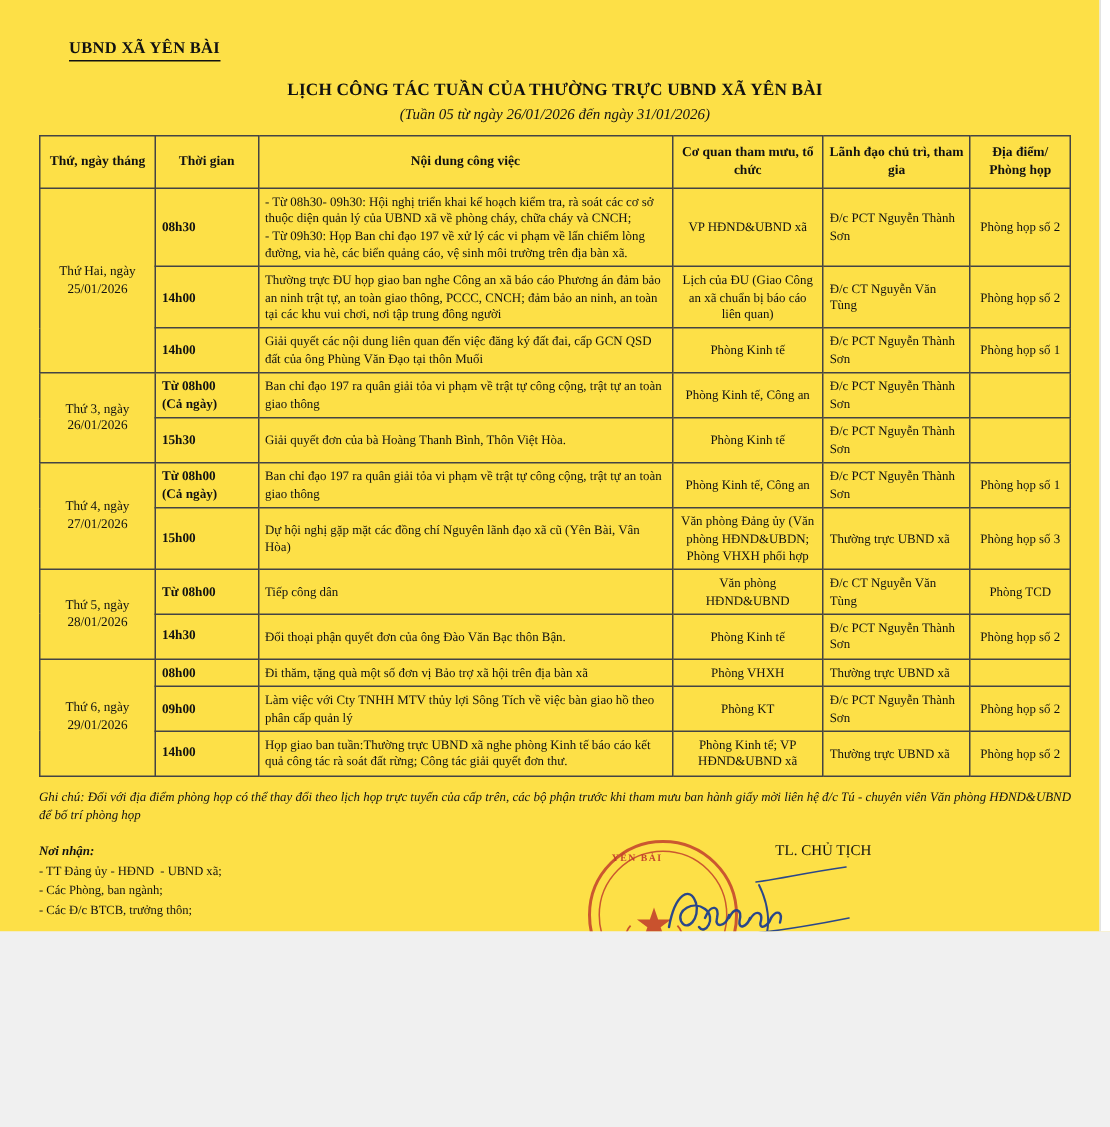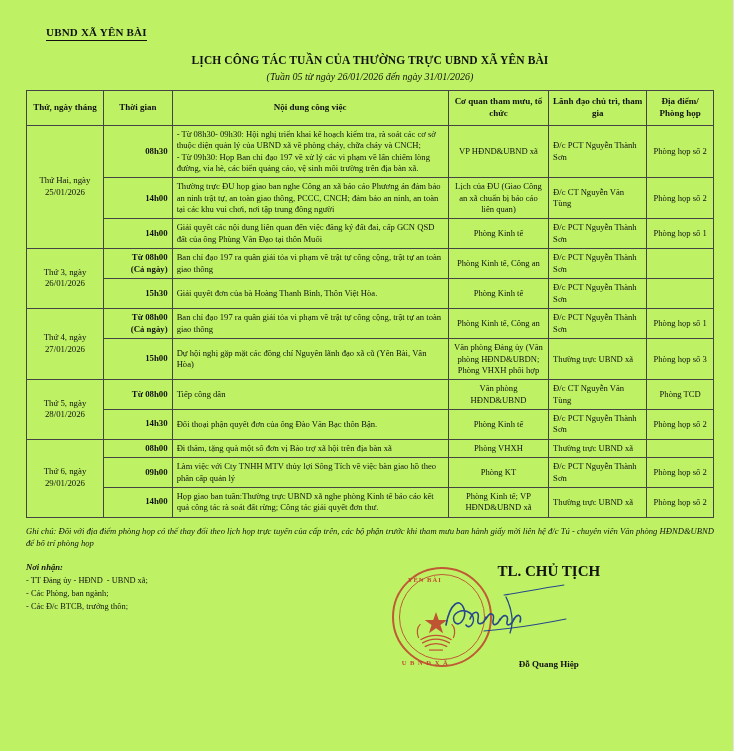--- a/index.html
+++ b/index.html
@@ -7,22 +7,22 @@
     margin: 0;
     padding: 0;
     background: #f0f0f0;
   }
   body {
     font-family: "Liberation Serif", "DejaVu Serif", serif;
     color: #111;
   }
   .page {
     width: 740px;
-    height: 751px;
-    background: #bef264;
+    height: 621px;
+    background: #fde047;
     position: relative;
     box-sizing: border-box;
     padding: 0;
     overflow: hidden;
   }
   .scroll-strip {
     position: absolute;
     top: 0;
     right: 0;
     width: 6px;
@@ -74,21 +74,21 @@
     text-align: center;
     font-weight: bold;
     font-size: 9px;
     padding: 5px 3px;
   }
   td.day {
     text-align: center;
     font-size: 8.8px;
   }
   td.time {
-    text-align: right;
+    text-align: left;
     font-weight: bold;
     font-size: 8.8px;
   }
   td.time .sub {
     display: block;
     font-weight: bold;
   }
   td.content {
     text-align: left;
   }
@@ -125,22 +125,22 @@
   }
   .recipients div.r {
     white-space: pre;
   }
   .signblock {
     width: 48%;
     position: relative;
     text-align: center;
   }
   .sign-title {
-    font-size: 15px;
-    font-weight: bold;
+    font-size: 10px;
+    font-weight: normal;
     line-height: 1.35;
     position: relative;
     z-index: 4;
   }
   .stamp-area {
     position: relative;
     height: 86px;
   }
   .stamp {
     position: absolute;

